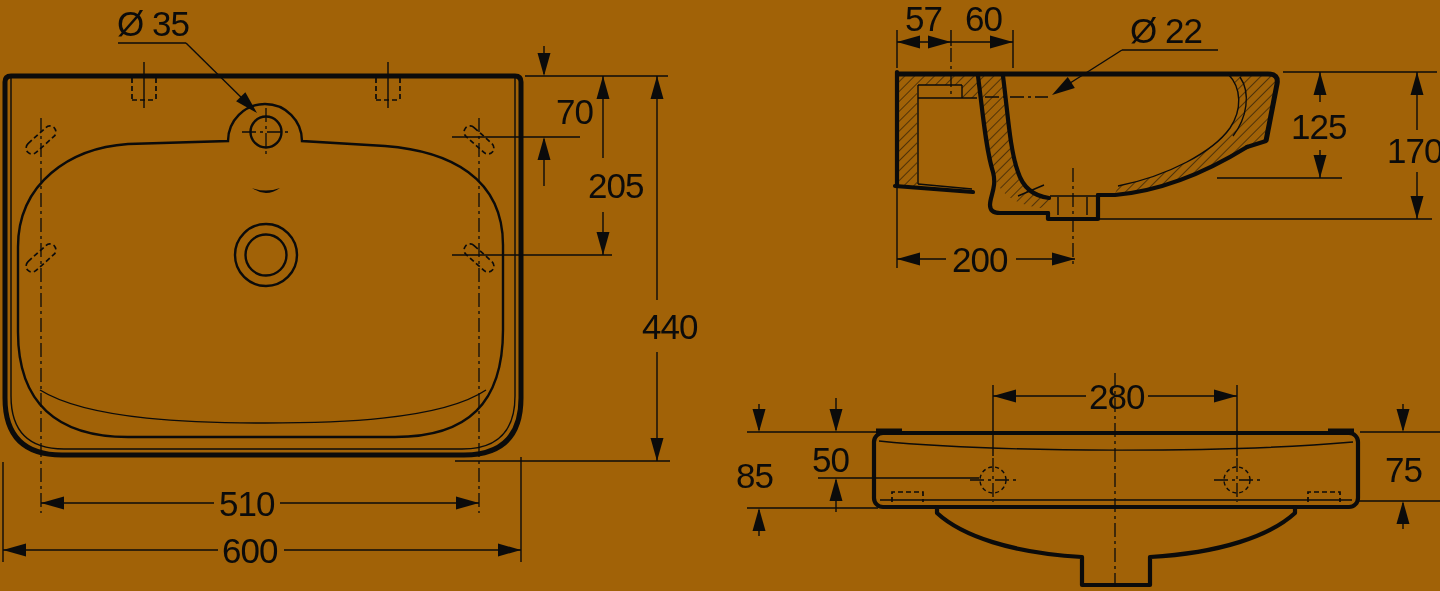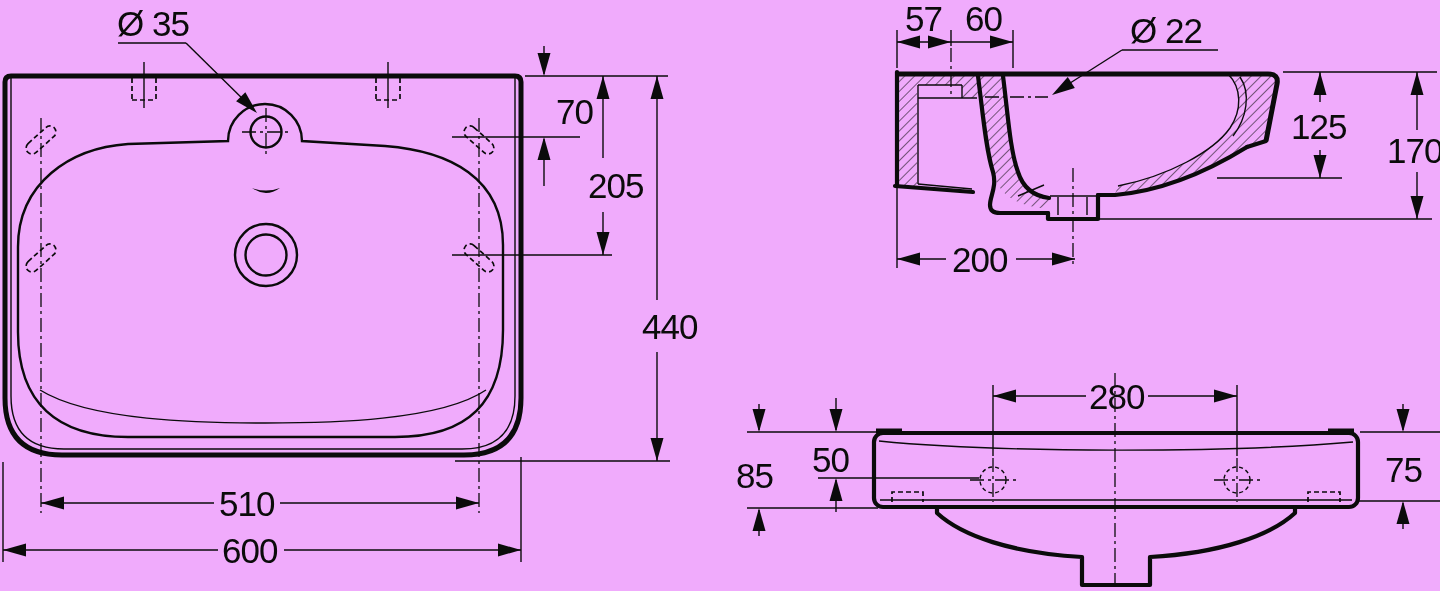--- a/index.html
+++ b/index.html
@@ -1,16 +1,16 @@
 <!DOCTYPE html>
 <html><head>
 <meta charset="utf-8">
 <style>
   html,body{margin:0;padding:0;background:#fff;}
-  #stage{position:relative;width:1440px;height:591px;background:#f0abfc;overflow:hidden;
+  #stage{position:relative;width:1440px;height:591px;background:#a16207;overflow:hidden;
          font-family:"Liberation Sans",sans-serif;}
   svg{display:block;}
   text{font-family:"Liberation Sans",sans-serif;fill:#0b0b0b;letter-spacing:-1px;}
   .dimtxt{font-size:35px;}
   .thick{stroke:#0b0b0b;stroke-width:4.2;fill:none;stroke-linecap:round;stroke-linejoin:round;}
   .xthick{stroke:#0b0b0b;stroke-width:5;fill:none;stroke-linecap:butt;}
   .med{stroke:#0b0b0b;stroke-width:2.4;fill:none;stroke-linecap:round;}
   .thin{stroke:#0b0b0b;stroke-width:1.4;fill:none;stroke-linecap:butt;}
   .dash{stroke:#0b0b0b;stroke-width:1.7;fill:none;stroke-dasharray:5 3;}
   .cline{stroke:#0b0b0b;stroke-width:1.3;fill:none;stroke-dasharray:14 4 3 4;}

